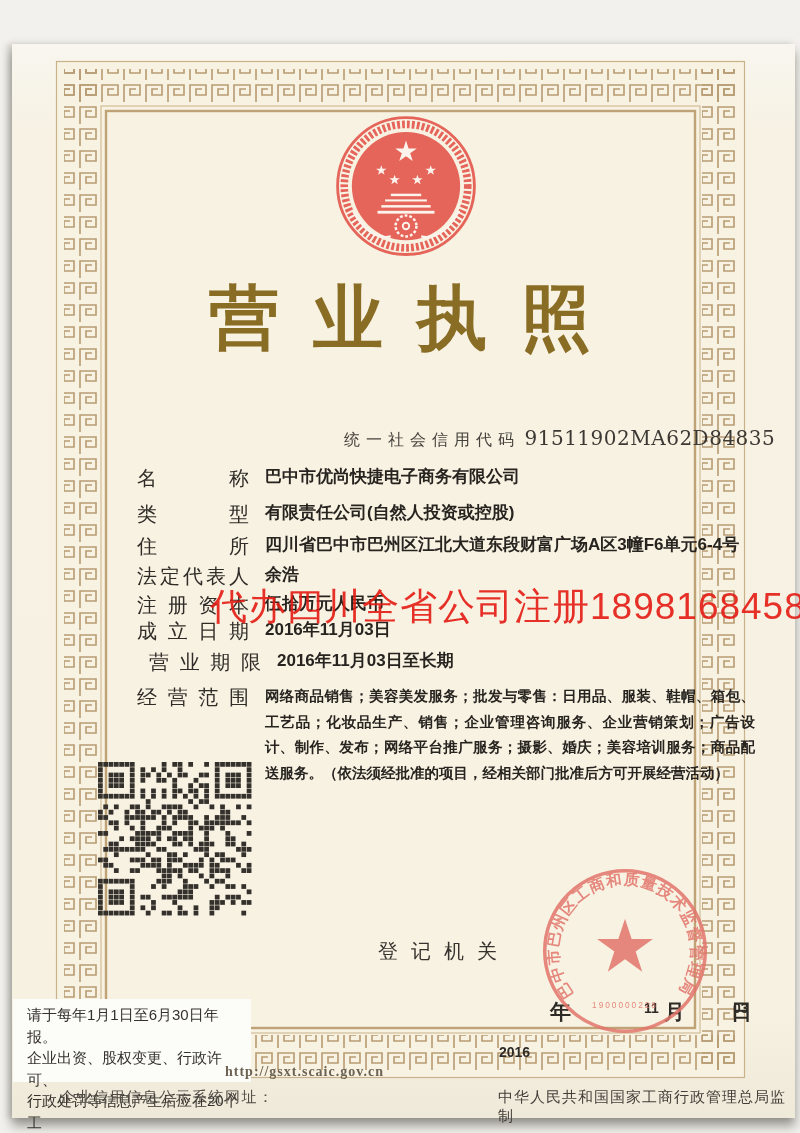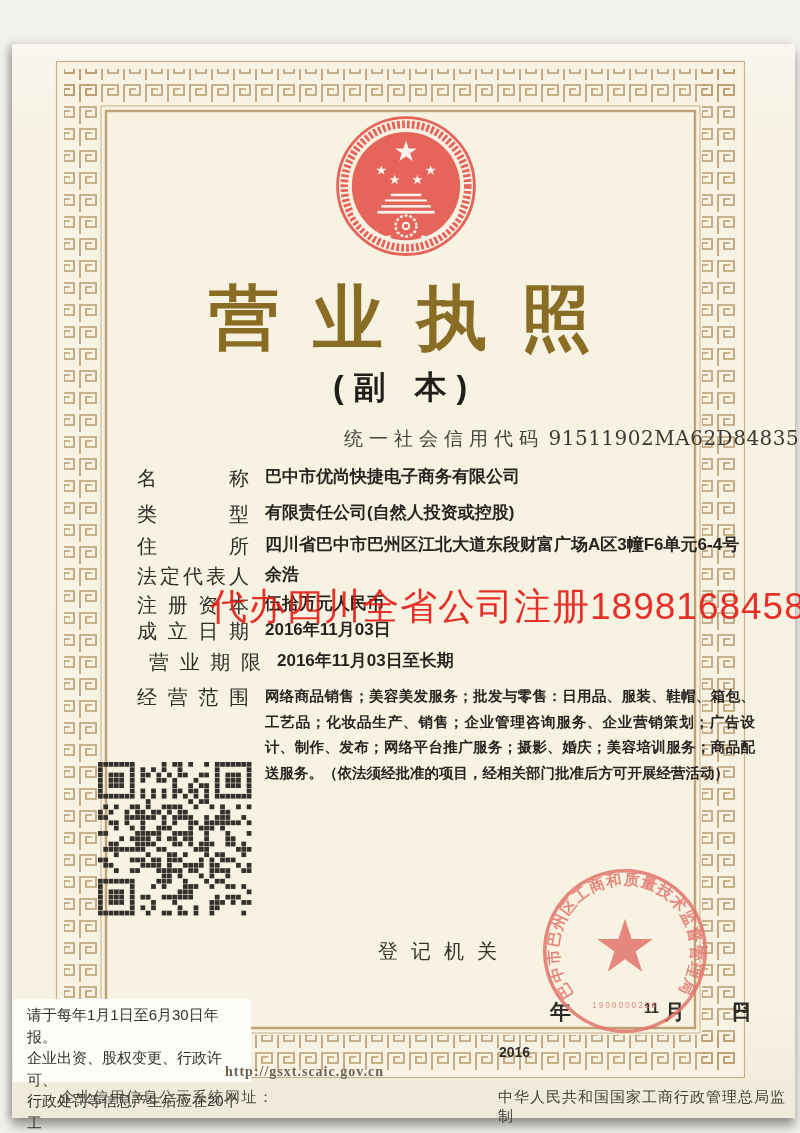--- a/index.html
+++ b/index.html
@@ -10,21 +10,21 @@
     box-shadow:0 8px 10px rgba(70,68,60,.5),-4px 0 6px rgba(90,88,80,.25);}
   .inner-cream{position:absolute;left:57px;top:62px;width:688px;height:1016px;background:#f8f2e2;}
   .frame{position:absolute;left:55px;top:60px;z-index:1;}
   .emblem{position:absolute;left:330px;top:112px;z-index:2;}
   .title{position:absolute;left:0;top:272px;width:800px;text-align:center;z-index:2;
     font-size:70px;font-weight:bold;color:#8a6d25;letter-spacing:34px;text-indent:34px;
     font-family:"DejaVu Sans",sans-serif;white-space:nowrap;}
   .subtitle{position:absolute;left:0;top:366px;width:800px;text-align:center;z-index:2;
     font-size:32px;font-weight:bold;color:#211d19;letter-spacing:10px;text-indent:10px;white-space:nowrap;}
   .credit{position:absolute;left:344px;top:426px;z-index:2;white-space:nowrap;}
-  .credit .lab{font-size:19px;letter-spacing:6px;color:#45423d;font-weight:500;}
+  .credit .lab{font-size:16px;letter-spacing:6px;color:#45423d;font-weight:500;}
   .credit .code{font-size:20px;letter-spacing:.5px;color:#3c3934;font-family:"DejaVu Serif",serif;}
   .fields{position:absolute;left:137px;top:465px;width:618px;z-index:2;}
   .frow{display:flex;align-items:flex-start;justify-content:center;}
   .flabel{flex:0 0 112px;font-size:20px;line-height:26px;color:#2f2c28;font-weight:500;
     text-align:justify;text-align-last:justify;}
   .fvalue{margin-left:16px;flex:1;font-size:17px;font-weight:600;color:#272420;line-height:24px;}
   .frow.r1{margin-bottom:10px;} .frow.r2{margin-bottom:6px;} .frow.r3{margin-bottom:4px;}
   .frow.r4{margin-bottom:3px;} .frow.r5{margin-bottom:0;} .frow.r6{margin-bottom:5px;}
   .frow.r7{margin-bottom:9px;margin-left:12px;}
   .frow.r8 .fvalue{font-size:14.5px;line-height:25.5px;text-align:justify;}
@@ -85,21 +85,20 @@
       <rect x="54" y="98" width="52" height="2.6" fill="#fdf4ee"></rect>
       <rect x="50" y="104" width="60" height="3" fill="#fdf4ee"></rect>
       <circle cx="80" cy="120" r="11" fill="none" stroke="#fdf4ee" stroke-width="2.6" stroke-dasharray="3 2"></circle>
       <circle cx="80" cy="120" r="3.4" fill="none" stroke="#fdf4ee" stroke-width="2"></circle>
       <path d="M24 104 Q42 136 64 131" fill="none" stroke="#fdf4ee" stroke-width="2.4"></path>
       <path d="M136 104 Q118 136 96 131" fill="none" stroke="#fdf4ee" stroke-width="2.4"></path>
     </g>
   </svg>
 
   <div class="title">营业执照</div>
-  <div class="subtitle">(副  本)</div>
 
   <div class="credit">
     <span class="lab">统一社会信用代码</span>
     <span class="code">91511902MA62D84835</span>
   </div>
 
   <div class="fields">
     <div class="frow r1">
       <span class="flabel">名称</span>
       <span class="fvalue">巴中市优尚快捷电子商务有限公司</span>

